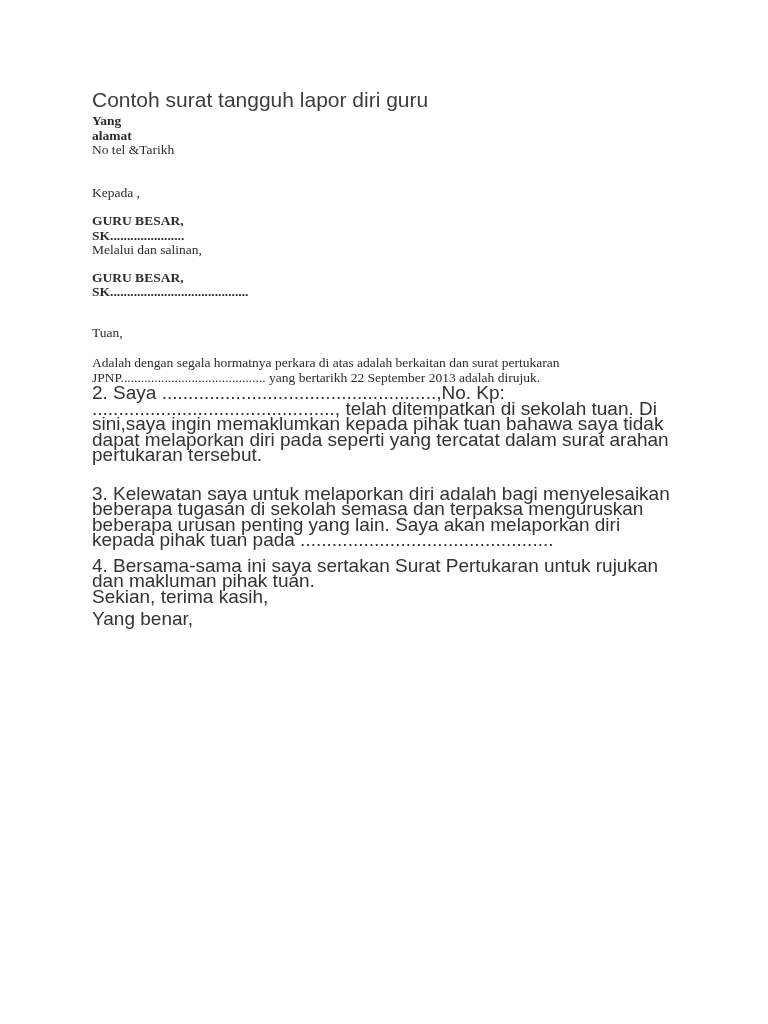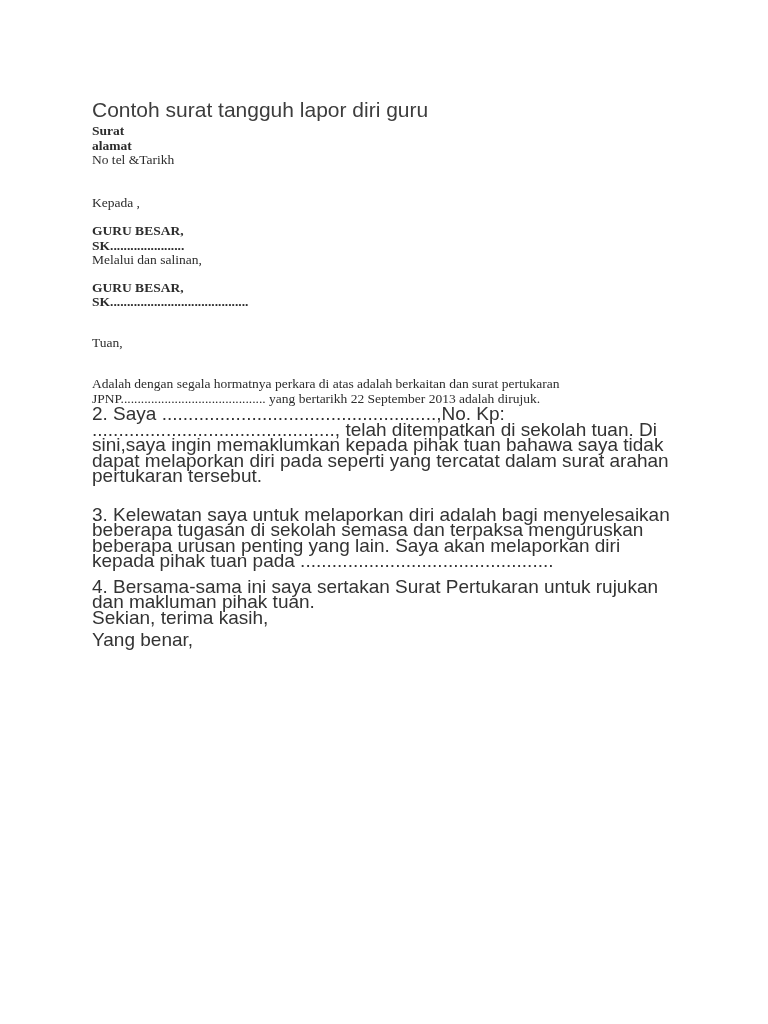--- a/index.html
+++ b/index.html
@@ -10,21 +10,21 @@
   .page {
     position: relative;
     width: 768px;
     height: 1024px;
     background: #ffffff;
     overflow: hidden;
   }
   .content {
     position: absolute;
     left: 92px;
-    top: 99px;
+    top: 89px;
     width: 582px;
   }
   .title {
     font-family: "Liberation Sans", sans-serif;
     font-size: 21px;
     line-height: 22px;
     font-weight: 400;
     color: #3d3d3d;
     margin: 0;
   }
@@ -45,37 +45,37 @@
   .sender { margin-top: 3px; }
   .kepada { margin-top: 28px; }
   .recipient-block-1 { margin-top: 14px; }
   .recipient-block-2 { margin-top: 13px; }
   .salutation { margin-top: 26px; }
   .subject {
     margin-top: 20px;
     font-weight: 700;
     text-decoration: underline;
   }
-  .p1 { margin-top: 27px; }
+  .p1 { margin-top: 16px; }
   .p2 { margin-top: 0; }
   .p3 { margin-top: 23px; }
   .p4 { margin-top: 10px; }
   .closing { margin-top: 7px; }
   .signature { margin-top: 13px; }
 </style>
 </head>
 <body>
 
 <div class="page">
   <div class="content">
 
     <h1 class="title">Contoh surat tangguh lapor diri guru</h1>
 
     <div class="serif sender">
-      <div class="bold">Surat</div>
+      <div class="bold">Yang</div>
       <div class="bold">alamat</div>
       <div>No tel &amp;Tarikh</div>
     </div>
 
     <div class="serif kepada">Kepada ,</div>
 
     <div class="serif recipient-block-1">
       <div class="bold">GURU BESAR,</div>
       <div class="bold">SK......................</div>
       <div>Melalui dan salinan,</div>

